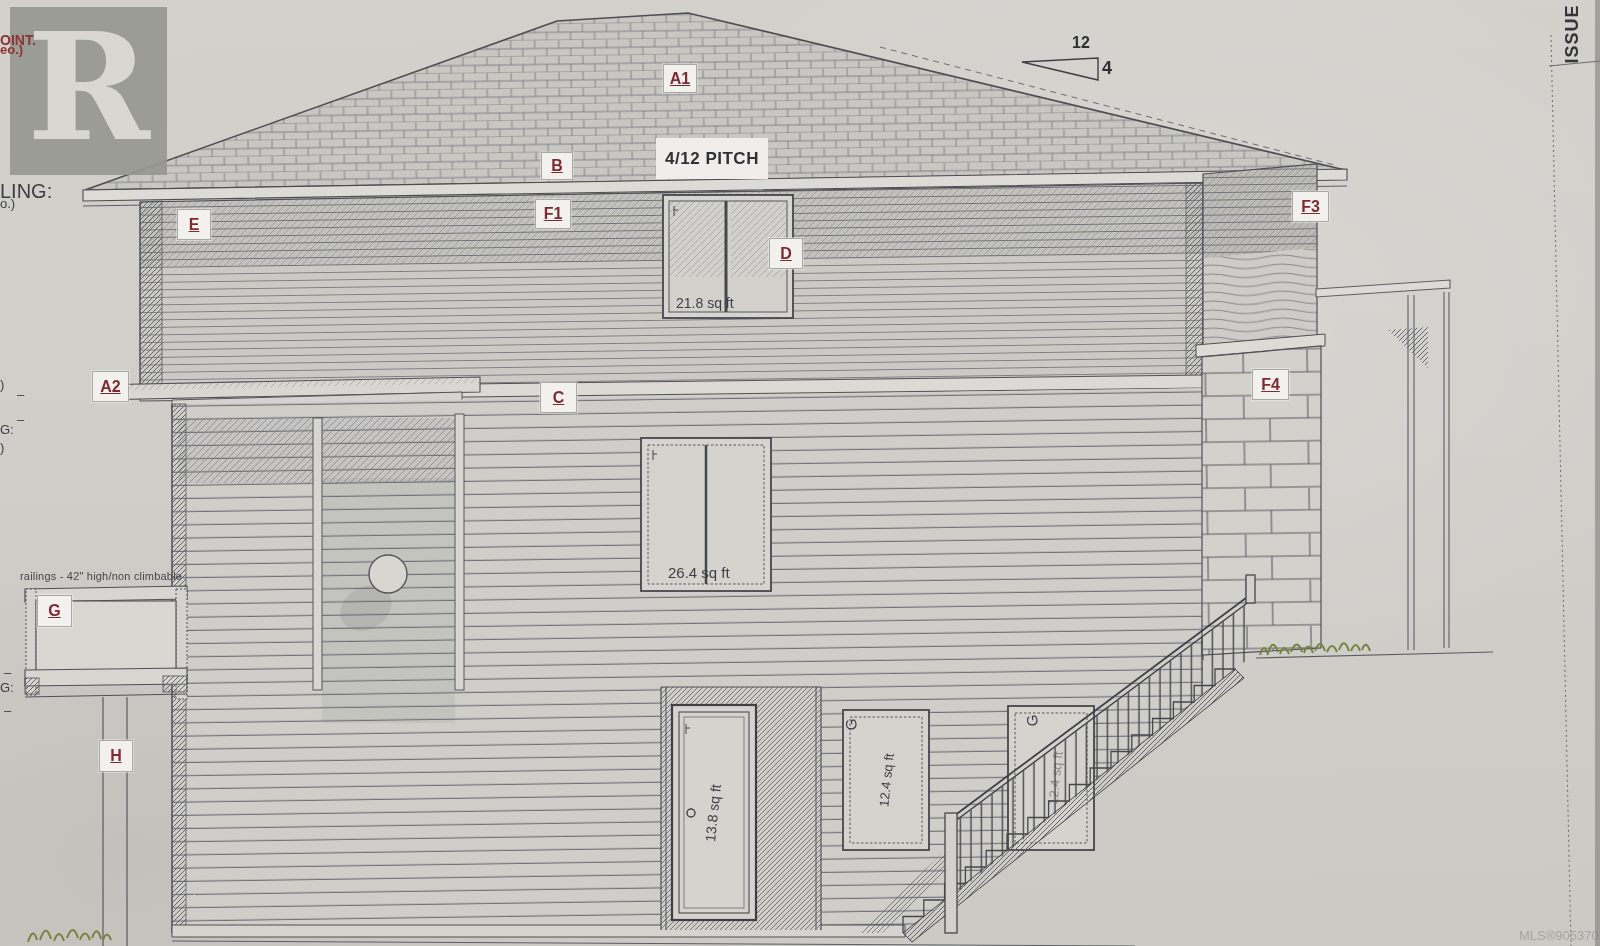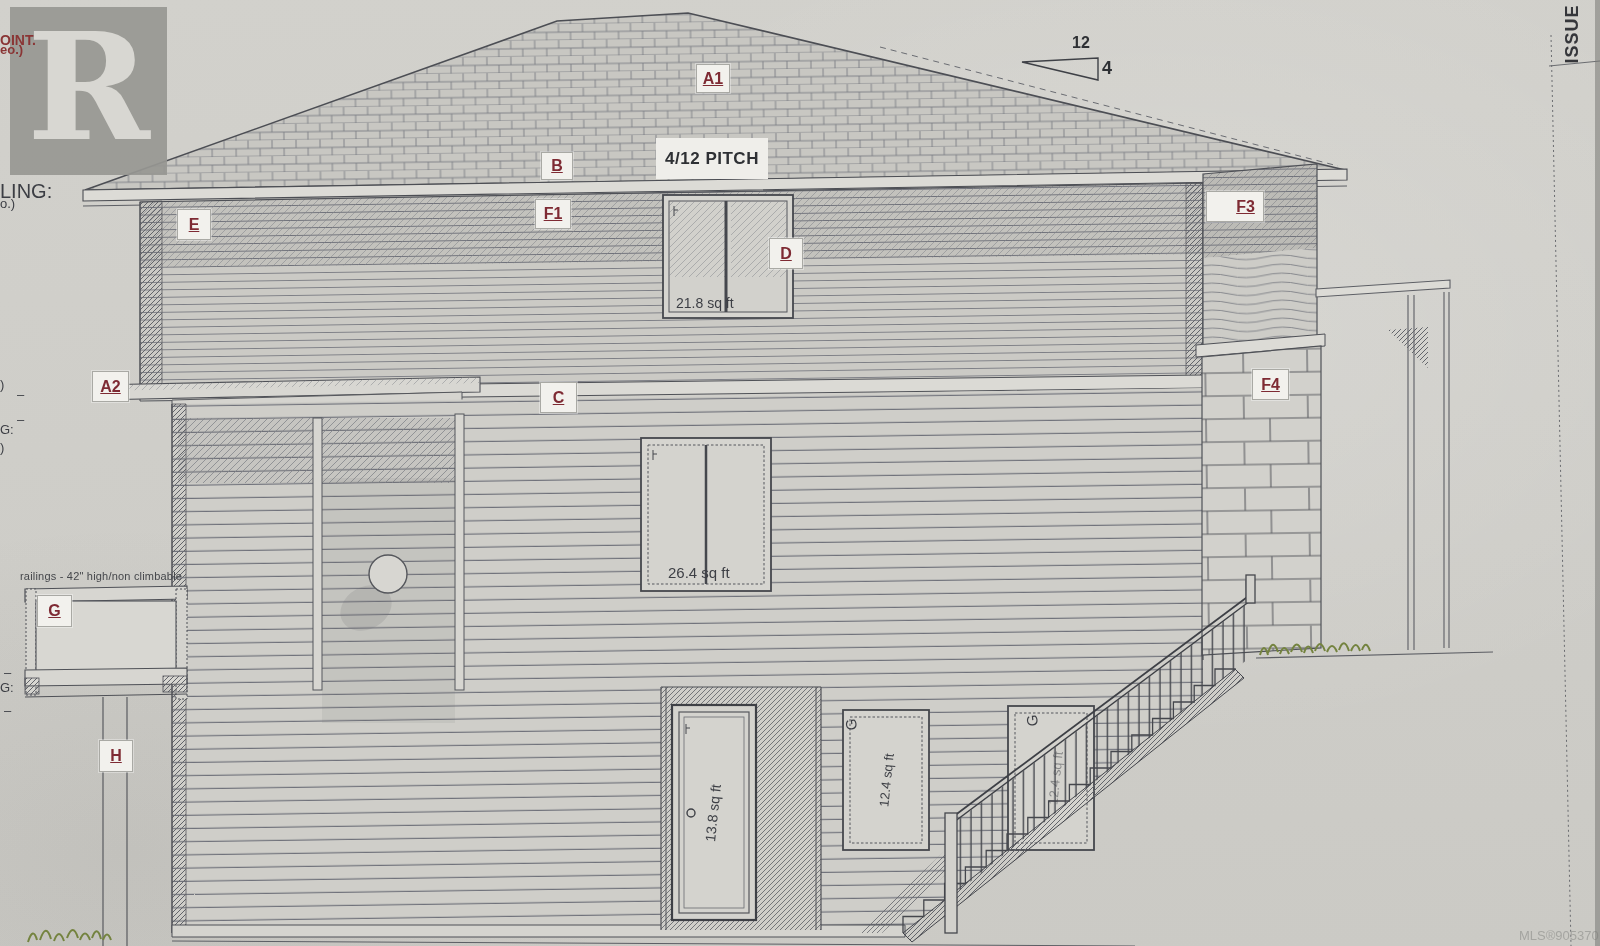--- a/index.html
+++ b/index.html
@@ -245,35 +245,35 @@
   <div class="frag" style="left:0;top:197px;">o.)</div>
   <div class="frag" style="left:0;top:378px;">)</div>
   <div class="frag" style="left:17px;top:388px;">–</div>
   <div class="frag" style="left:17px;top:413px;">–</div>
   <div class="frag" style="left:0;top:423px;">G:</div>
   <div class="frag" style="left:0;top:441px;">)</div>
   <div class="frag" style="left:4px;top:666px;">–</div>
   <div class="frag" style="left:0;top:681px;">G:</div>
   <div class="frag" style="left:4px;top:704px;">–</div>
 
-  <div class="ref" style="left:663px;top:64px;width:32px;height:27px;margin-left:33px;">A1</div>
+  <div class="ref" style="left:663px;top:64px;width:32px;height:27px;">A1</div>
   <div class="pitchbox">4/12 PITCH</div>
   <div class="pnum" style="left:1048px;top:34px;font-size:16px;margin-left:24px;">12</div>
   <div class="pnum" style="left:1102px;top:58px;font-size:18px;">4</div>
   <svg class="abs" style="left:1020px;top:54px;" width="90" height="30">
     <polygon points="2,8 78,4 78,26" fill="none" stroke="#3e4046" stroke-width="1.4"></polygon>
   </svg>
 
   <div class="ref" style="left:541px;top:152px;width:30px;height:26px;">B</div>
   <div class="ref" style="left:535px;top:199px;width:34px;height:28px;">F1</div>
   <div class="ref" style="left:769px;top:238px;width:32px;height:29px;">D</div>
   <div class="ref" style="left:177px;top:209px;width:32px;height:29px;">E</div>
   <div class="ref" style="left:92px;top:355px;width:35px;height:29px;margin-top:16px;">A2</div>
   <div class="ref" style="left:540px;top:382px;width:35px;height:29px;">C</div>
-  <div class="ref" style="left:1206px;top:191px;width:35px;height:29px;padding-left:21px;">F3</div>
+  <div class="ref" style="left:1292px;top:191px;width:35px;height:29px;">F3</div>
   <div class="ref" style="left:1252px;top:369px;width:35px;height:29px;">F4</div>
   <div class="ref" style="left:37px;top:595px;width:33px;height:30px;">G</div>
   <div class="ref" style="left:99px;top:740px;width:32px;height:30px;">H</div>
 
   <div class="area" style="left:676px;top:295px;">21.8 sq ft</div>
   <div class="area" style="left:668px;top:564px;font-size:15px;">26.4 sq ft</div>
   <div class="area rot" style="left:668px;top:763px;width:90px;height:100px;transform:rotate(-84deg);">13.8 sq ft</div>
   <div class="area rot" style="left:838px;top:735px;width:96px;height:90px;transform:rotate(-84deg);font-size:13px;">12.4 sq ft</div>
   <div class="area rot" style="left:1007px;top:733px;width:96px;height:90px;transform:rotate(-84deg);font-size:13px;opacity:0.5;">12.4 sq ft</div>
   <div class="area" style="left:845px;top:716px;font-size:15px;transform:rotate(-96deg);">G</div>

